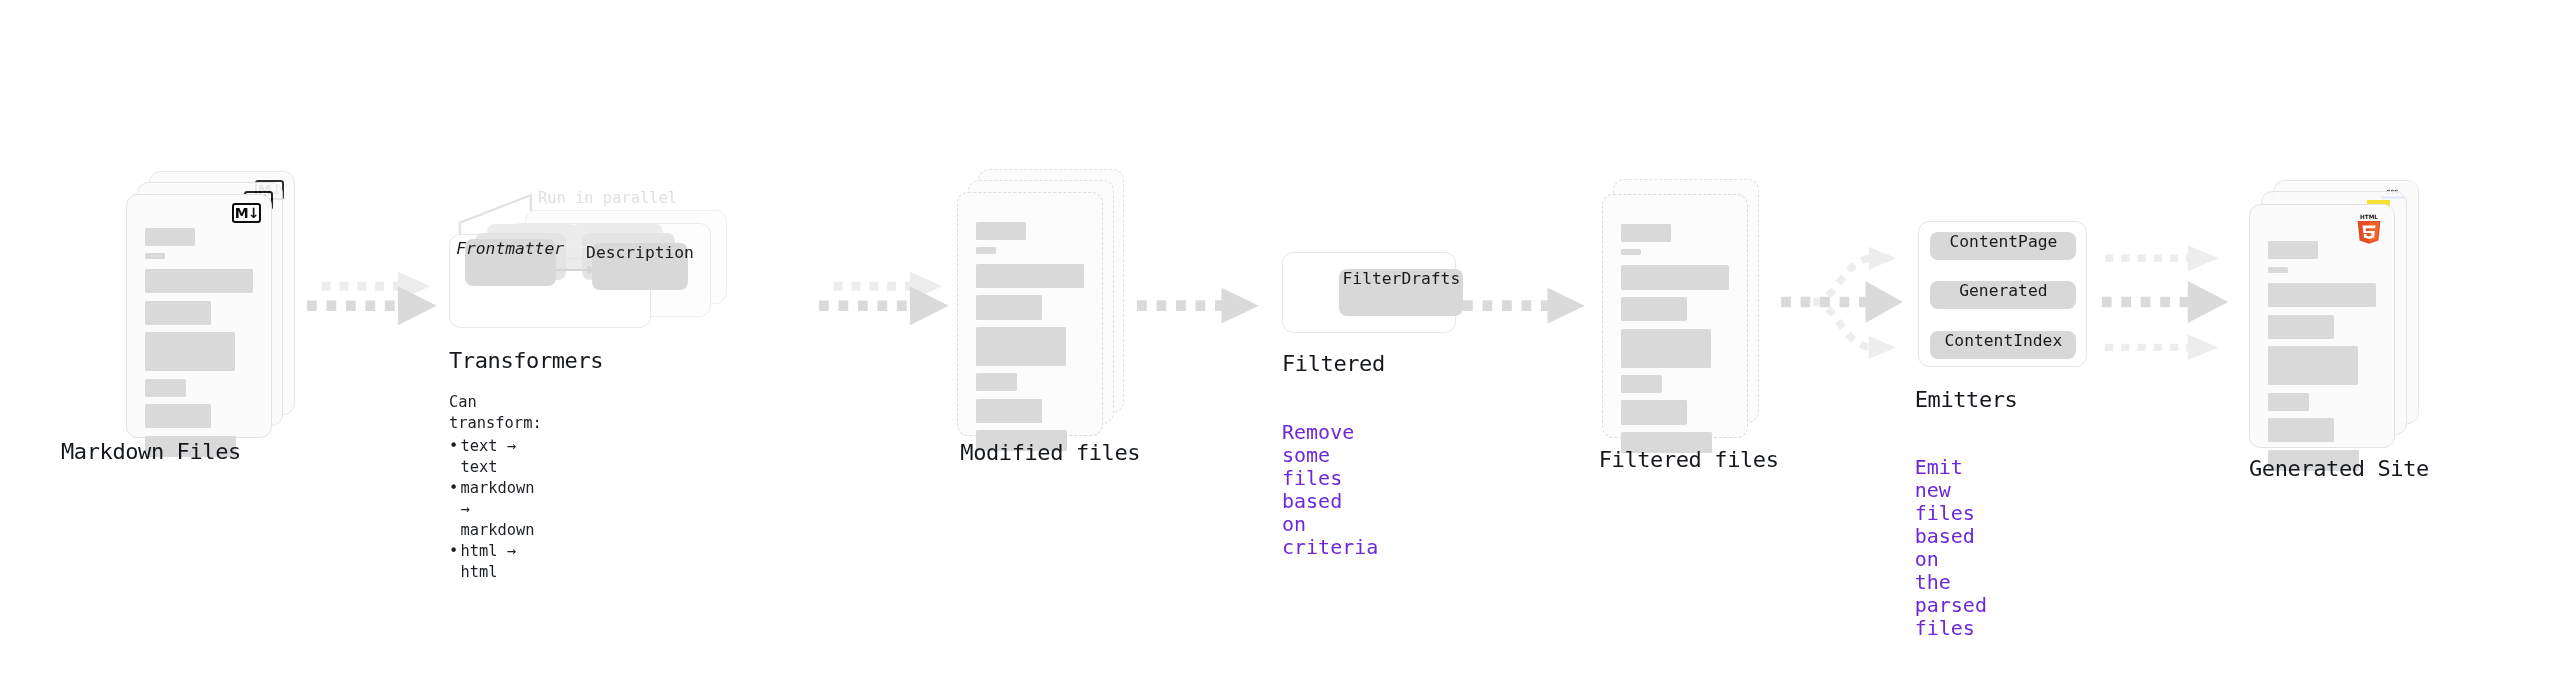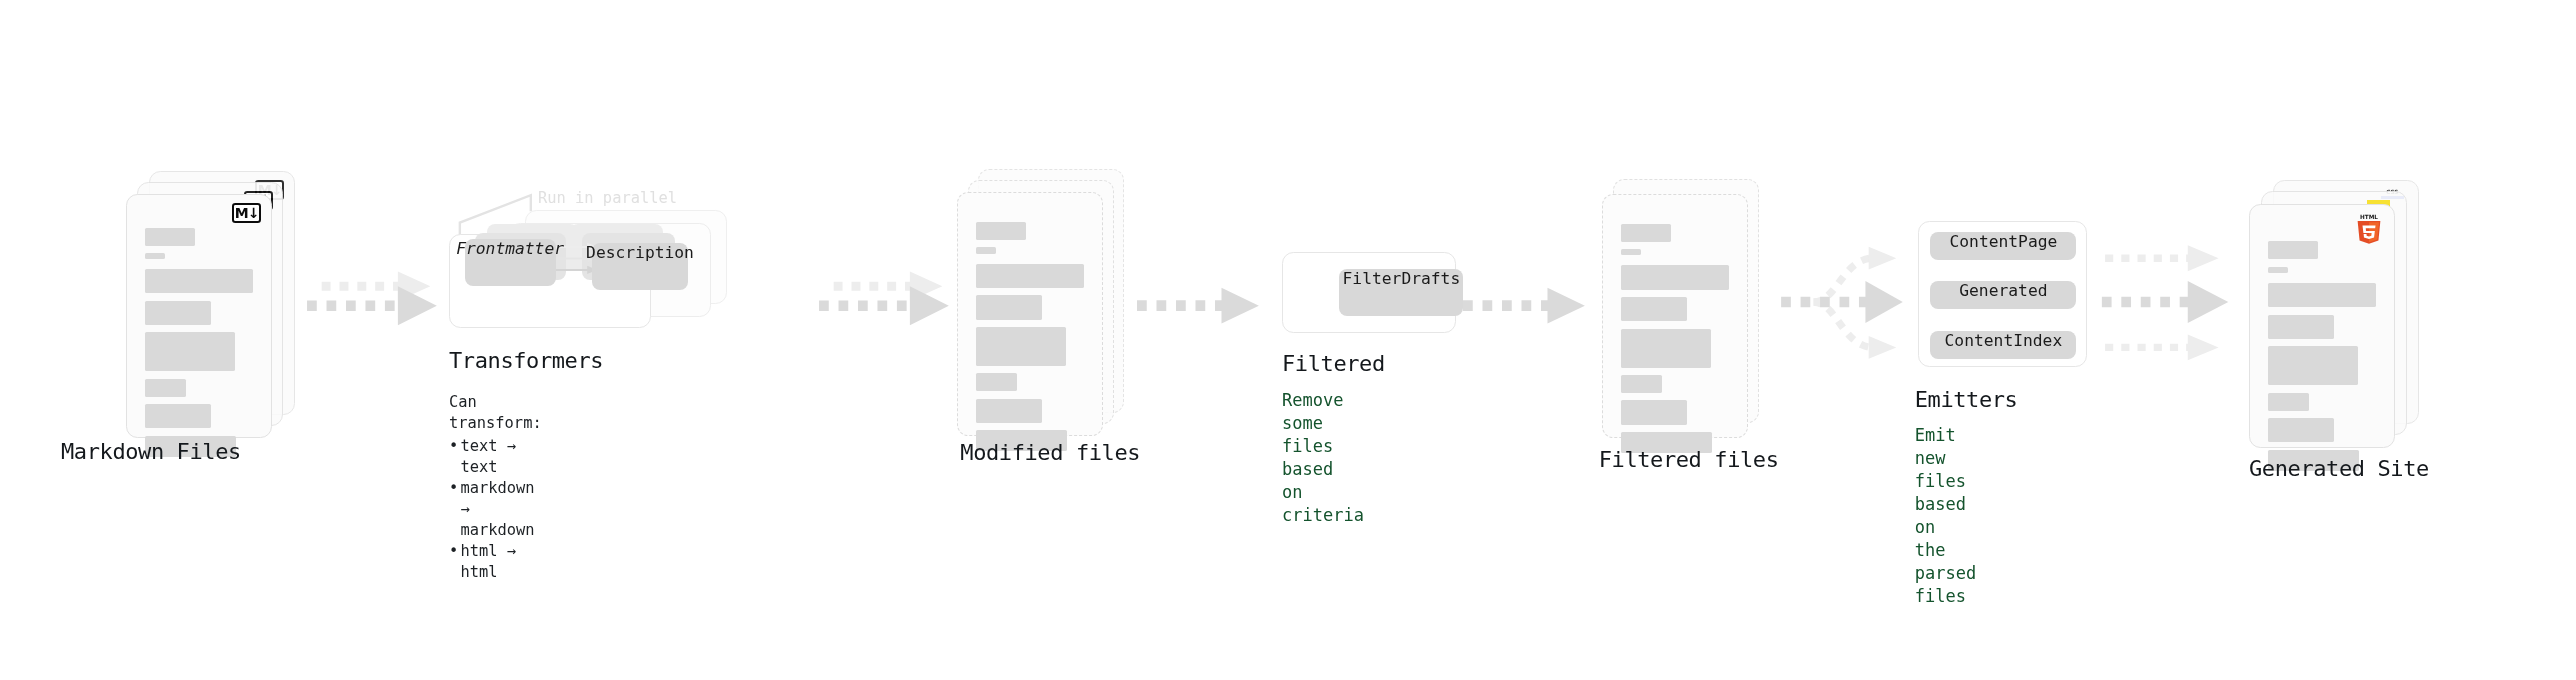--- a/index.html
+++ b/index.html
@@ -76,24 +76,25 @@
   
   .cap-title {
     position: absolute;
     font-size: 22px;
     color: #14181c;
     white-space: nowrap;
     letter-spacing: -0.4px;
   }
   .cap-desc {
     position: absolute;
-    font-size: 17px;
+    font-size: 20px;
     line-height: 23px;
-    color: #14532d;
+    color: #6d28d9;
     white-space: pre-line;
+    margin-top: 32px;
   }
   .cap-list {
     position: absolute;
     font-size: 15.4px;
     line-height: 21px;
     color: #1d2125;
   }
   .cap-list .lead { margin-bottom: 1.6px; }
   .cap-list ul { list-style: none; }
   .cap-list li { padding-left: 11.4px; position: relative; }

